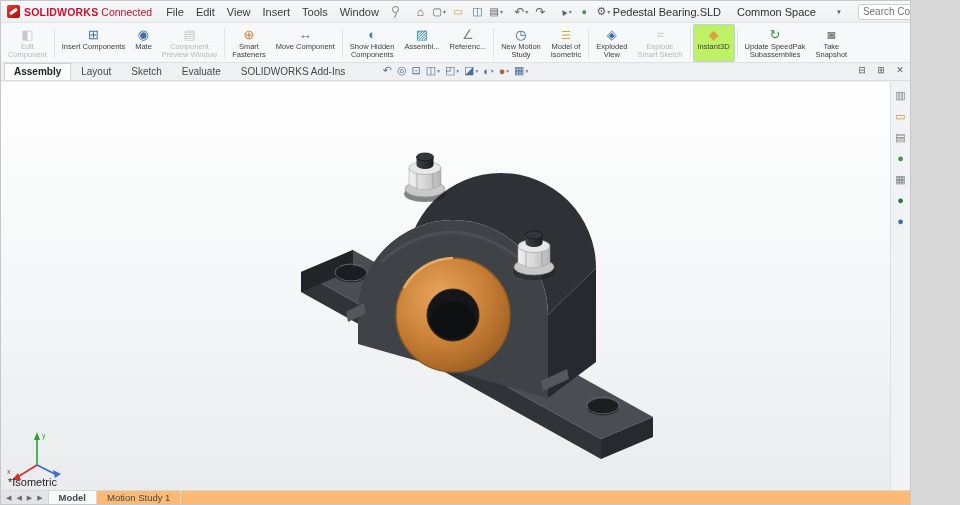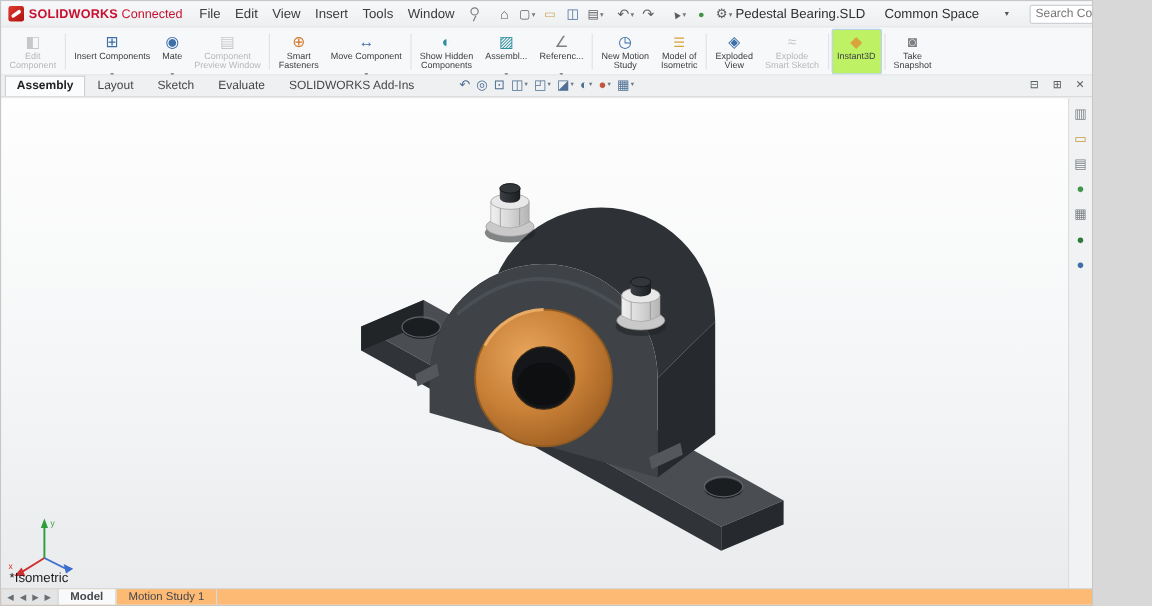--- a/index.html
+++ b/index.html
@@ -205,20 +205,25 @@
       <span class="rlbl">Explode</span>
       <span class="rlbl">Smart Sketch</span>
     </div>
     <div class="rsep"></div>
     <div class="rbtn active-btn">
       <span class="ric ic-yellow g-instant3d"></span>
       <span class="rlbl">Instant3D</span>
     </div>
     <div class="rsep"></div>
     <div class="rbtn">
+      <span class="ric ic-green g-speedpak"></span>
+      <span class="rlbl">Update SpeedPak</span>
+      <span class="rlbl">Subassemblies</span>
+    </div>
+    <div class="rbtn">
       <span class="ric ic-gray g-snapshot"></span>
       <span class="rlbl">Take</span>
       <span class="rlbl">Snapshot</span>
     </div>
   </div>
 
   <div class="tabrow">
     <span class="tab active">Assembly</span>
     <span class="tab">Layout</span>
     <span class="tab">Sketch</span>

